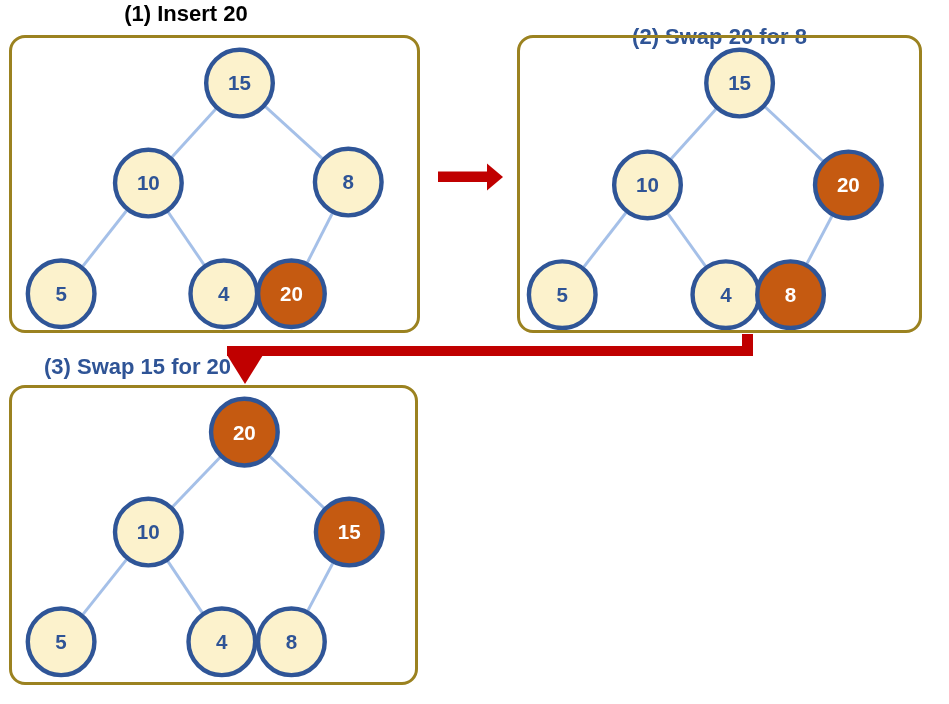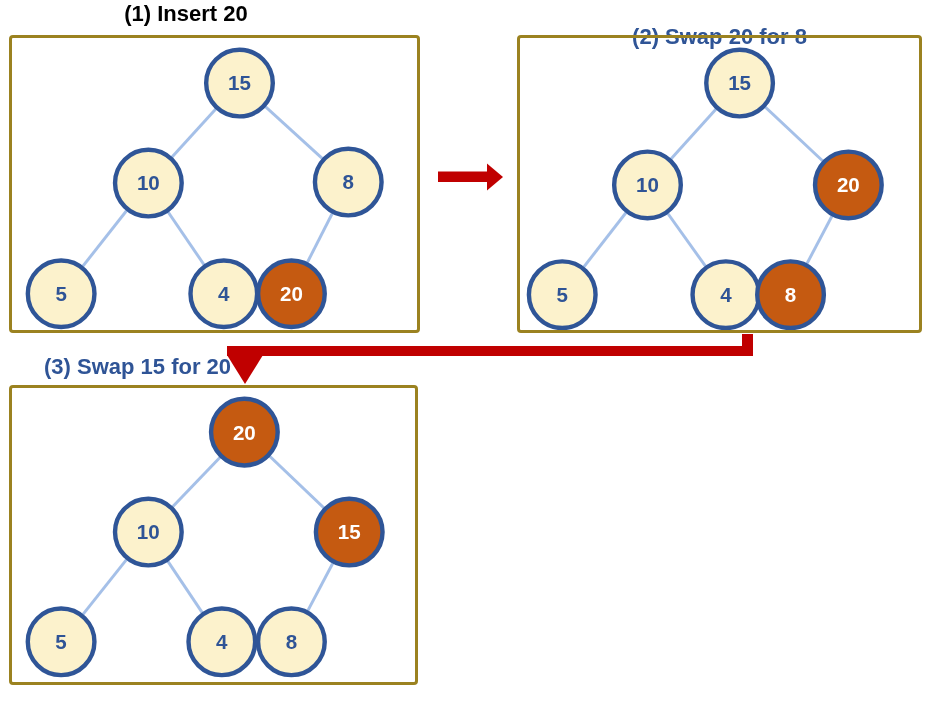--- a/index.html
+++ b/index.html
@@ -19,21 +19,21 @@
     position: absolute;
     margin: 0;
     font-size: 22px;
     font-weight: 700;
     line-height: 1.25;
     white-space: nowrap;
   }
   .panel-box {
     position: absolute;
     border: 3px solid;
-    border-radius: 4px;
+    border-radius: 16px;
     box-sizing: border-box;
     background: transparent;
   }
   .tree-svg {
     position: absolute;
     left: 0;
     top: 0;
     width: 100%;
     height: 100%;
   }

